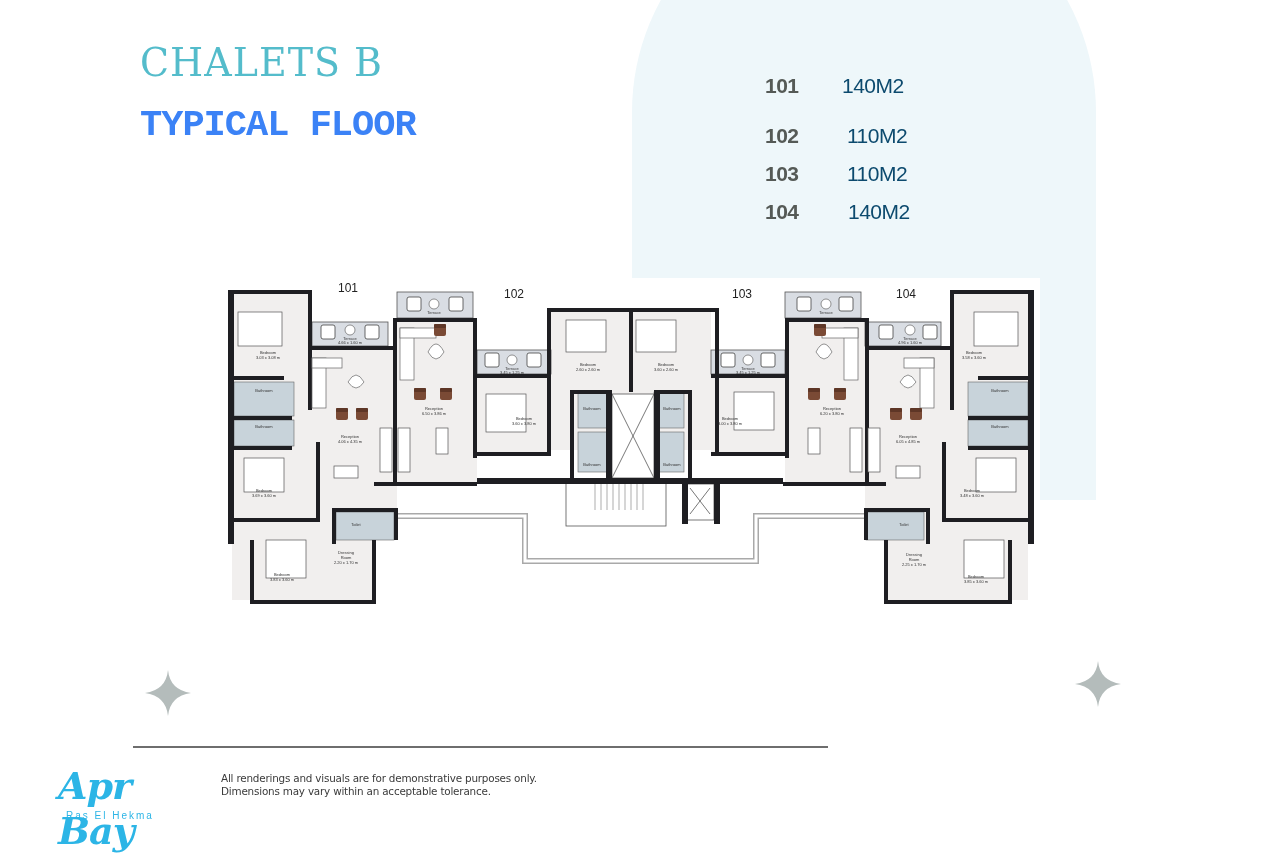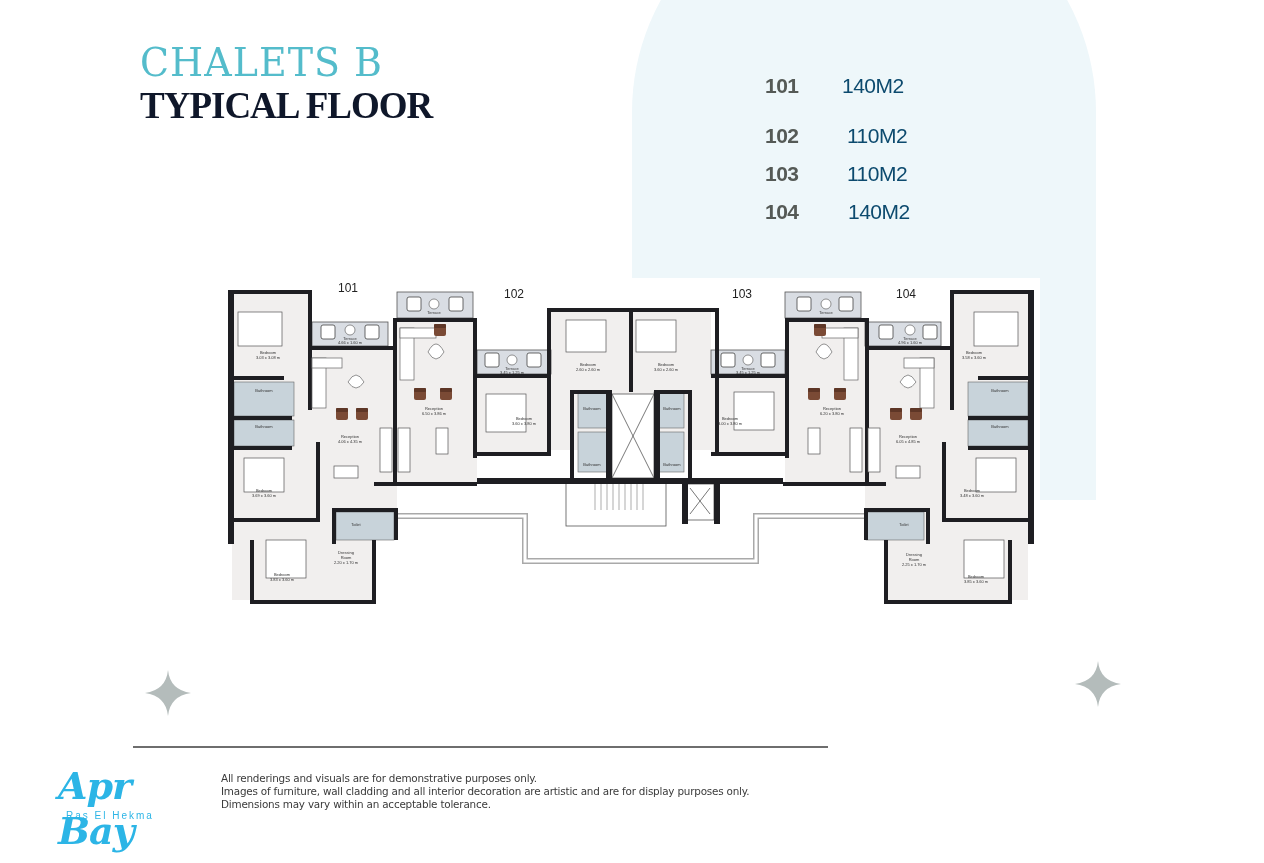--- a/index.html
+++ b/index.html
@@ -9,23 +9,23 @@
   .bg-arch {
     position: absolute; left: 632px; top: -120px; width: 464px; height: 620px;
     background: #eef7fa; border-radius: 232px 232px 0 0;
   }
   .title-main {
     position: absolute; left: 140px; top: 40px;
     font-family: "DejaVu Serif", serif; font-size: 38px; letter-spacing: 1px;
     color: #54bccb; font-weight: normal; transform: scaleY(1.05);
   }
   .title-sub {
-    position: absolute; left: 140px; top: 84px;
-    font-family: Liberation Serif, serif; font-size: 37px; letter-spacing: -1px;
-    color: #0f172a;
+    position: absolute; left: 140px; top: 104px;
+    font-family: Liberation Mono, monospace; font-size: 37px; letter-spacing: -1px;
+    color: #3b82f6;
   }
   .units { position: absolute; left: 765px; top: 74px; }
   .unit-row { position: absolute; left: 0; white-space: nowrap; }
   .unit-num { position: absolute; left: 0; font-size: 21px; font-weight: bold; color: #555a56; letter-spacing: -0.5px; }
   .unit-area { position: absolute; font-size: 21px; color: #0c4a6e; letter-spacing: -0.5px; }
 
   .plan { position: absolute; left: 220px; top: 278px; width: 820px; height: 330px; }
   .plan-bg { position:absolute; left:0; top:0; width:820px; height:330px; background:#fff; }
 
   .sparkle { position: absolute; width: 50px; height: 50px; }
@@ -361,15 +361,14 @@
 
 <div class="divider"></div>
 
 <div class="logo">
   <div class="logo-main">Apr Bay</div>
   <div class="logo-sub">Ras El Hekma</div>
 </div>
 
 <div class="disclaimer">
   <div>All renderings and visuals are for demonstrative purposes only.</div>
-  <div>Images of furniture, wall cladding and all interior decoration are artistic and are for display purposes only.</div>
   <div>Dimensions may vary within an acceptable tolerance.</div>
 </div>
 
 </body></html>

